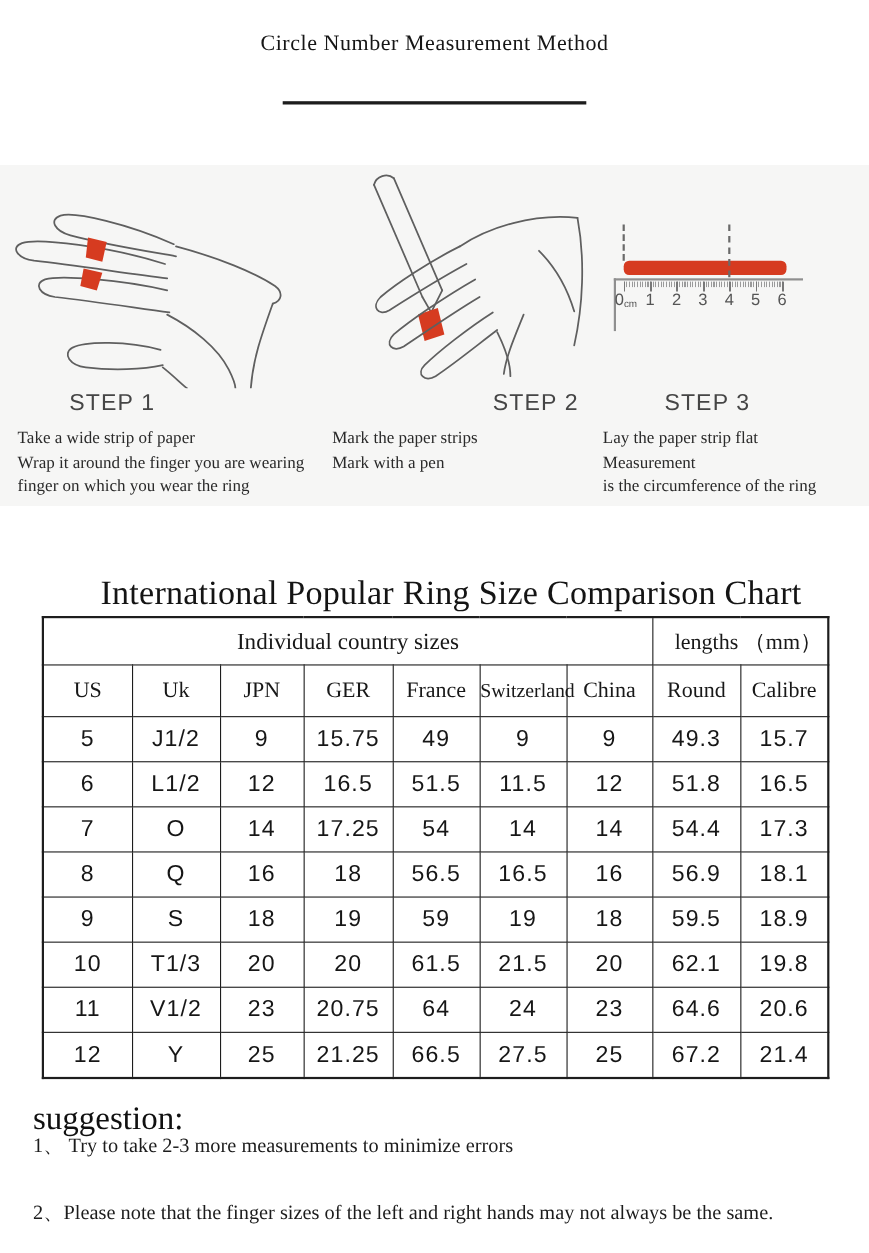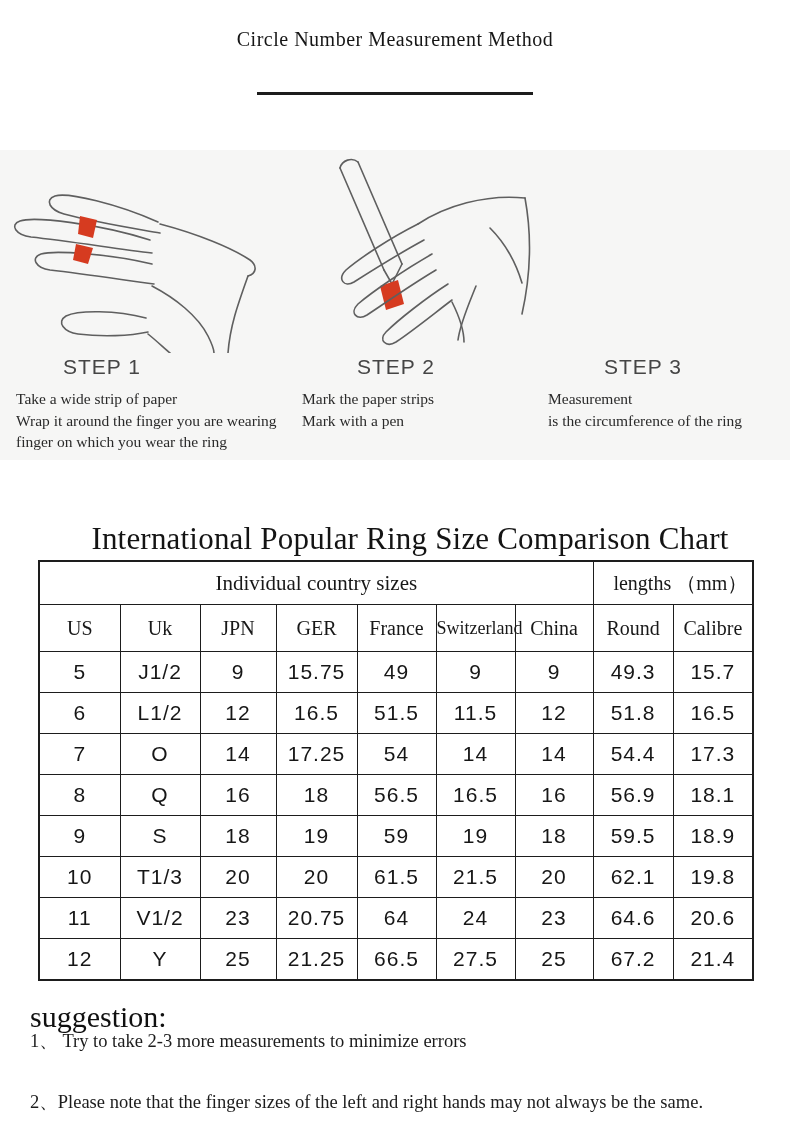--- a/index.html
+++ b/index.html
@@ -24,21 +24,21 @@
   .step3{left:540px;width:250px;}
   .step-illus{position:absolute;top:8px;left:0;width:100%;height:195px;}
   .step-illus svg{display:block;}
   .line-art{stroke:#5f5f5f;stroke-width:1.6;fill:none;stroke-linecap:round;stroke-linejoin:round;}
   .red-shape{fill:#d63b20;stroke:none;}
   .step-label{
     position:absolute;top:205px;left:0;width:100%;text-align:center;
     font-family:"Liberation Sans", sans-serif;font-size:21px;color:#454545;letter-spacing:1px;
   }
   .step1 .step-label{transform:translateX(-38px);}
-  .step2 .step-label{transform:translateX(-14px);}
+  .step2 .step-label{transform:translateX(-14px);text-align:right;}
   .step3 .step-label{transform:translateX(-22px);}
   .step-lines{
     position:absolute;top:238px;font-size:15.5px;line-height:21.5px;color:#2a2a2a;white-space:nowrap;
   }
   .step1 .step-lines{left:16px;}
   .step2 .step-lines{left:22px;}
   .step3 .step-lines{left:8px;}
   
   .ruler{position:absolute;left:8px;top:48px;width:215px;height:115px;}
   .ruler-baseline{position:absolute;left:10px;top:55px;width:172px;border-top:2px solid #8f8f8f;}
@@ -132,22 +132,39 @@
       </svg>
     </div>
     <div class="step-label">STEP 2</div>
     <div class="step-lines">
       <div>Mark the paper strips</div>
       <div>Mark with a pen</div>
     </div>
   </div>
 
   <div class="step step3">
+    <div class="ruler">
+      <div class="ruler-dash dash-0"></div>
+      <div class="ruler-dash dash-4"></div>
+      <div class="ruler-bar"></div>
+      <div class="ruler-baseline"></div>
+      <div class="ruler-endline"></div>
+      <div class="ticks-mm"></div>
+      <div class="ticks-cm"></div>
+      <span class="ruler-num" style="left:21px;"><span>0</span><span class="ruler-unit">cm</span></span>
+      <span class="ruler-num" style="left:43px;">1</span>
+      <span class="ruler-num" style="left:67px;">2</span>
+      <span class="ruler-num" style="left:91px;">3</span>
+      <span class="ruler-num" style="left:115px;">4</span>
+      <span class="ruler-num" style="left:139px;">5</span>
+      <span class="ruler-num" style="left:163px;">6</span>
+    </div>
     <div class="step-label">STEP 3</div>
     <div class="step-lines">
+      <div>Lay the paper strip flat</div>
       <div>Measurement</div>
       <div>is the circumference of the ring</div>
     </div>
   </div>
 </section>
 
 <h2 class="chart-title">International Popular Ring Size Comparison Chart</h2>
 
 <table class="size-table">
   <colgroup>

